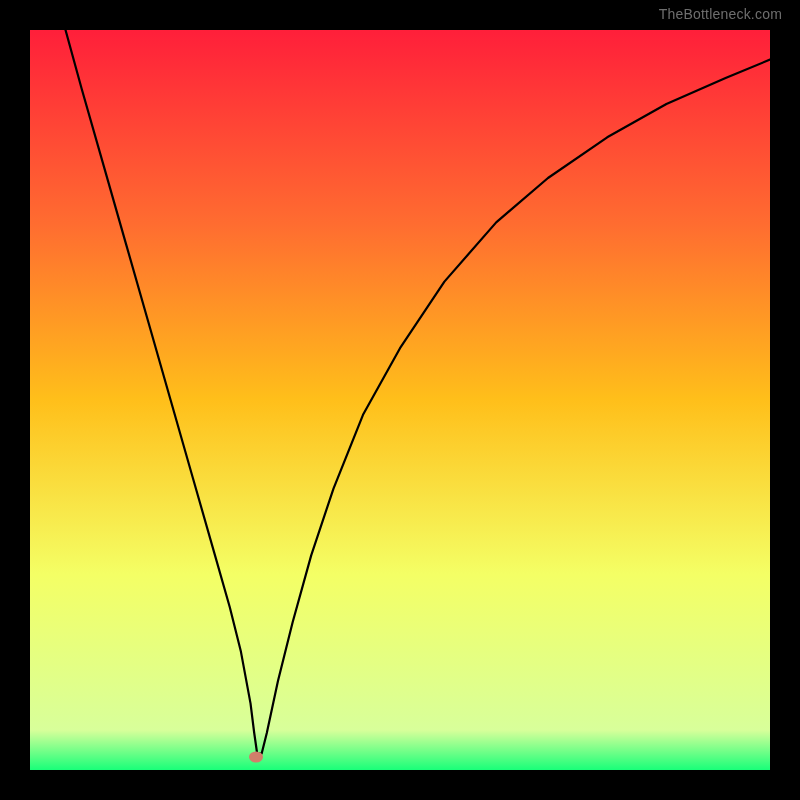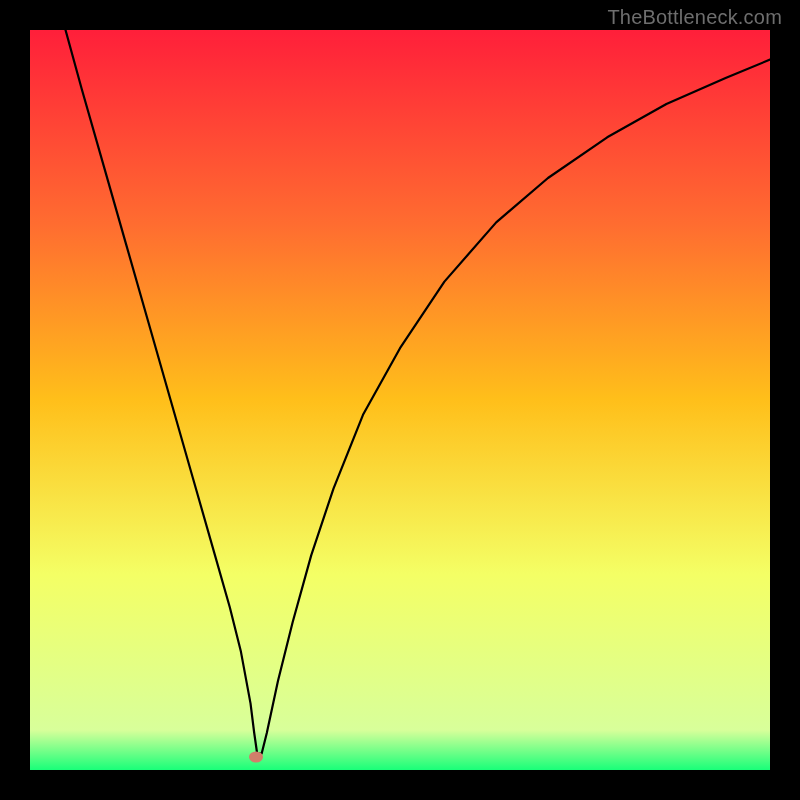--- a/index.html
+++ b/index.html
@@ -9,21 +9,21 @@
     background: #000;
     position: relative;
     font-family: Arial, Helvetica, sans-serif;
     overflow: hidden;
   }
   .watermark {
     position: absolute;
     top: 6px;
     right: 18px;
     color: #6e6e6e;
-    font-size: 20px;
+    font-size: 14px;
     letter-spacing: 0.2px;
     z-index: 10;
     font-weight: 400;
   }
   .plot-area {
     position: absolute;
     left: 30px;
     top: 30px;
     width: 740px;
     height: 740px;

